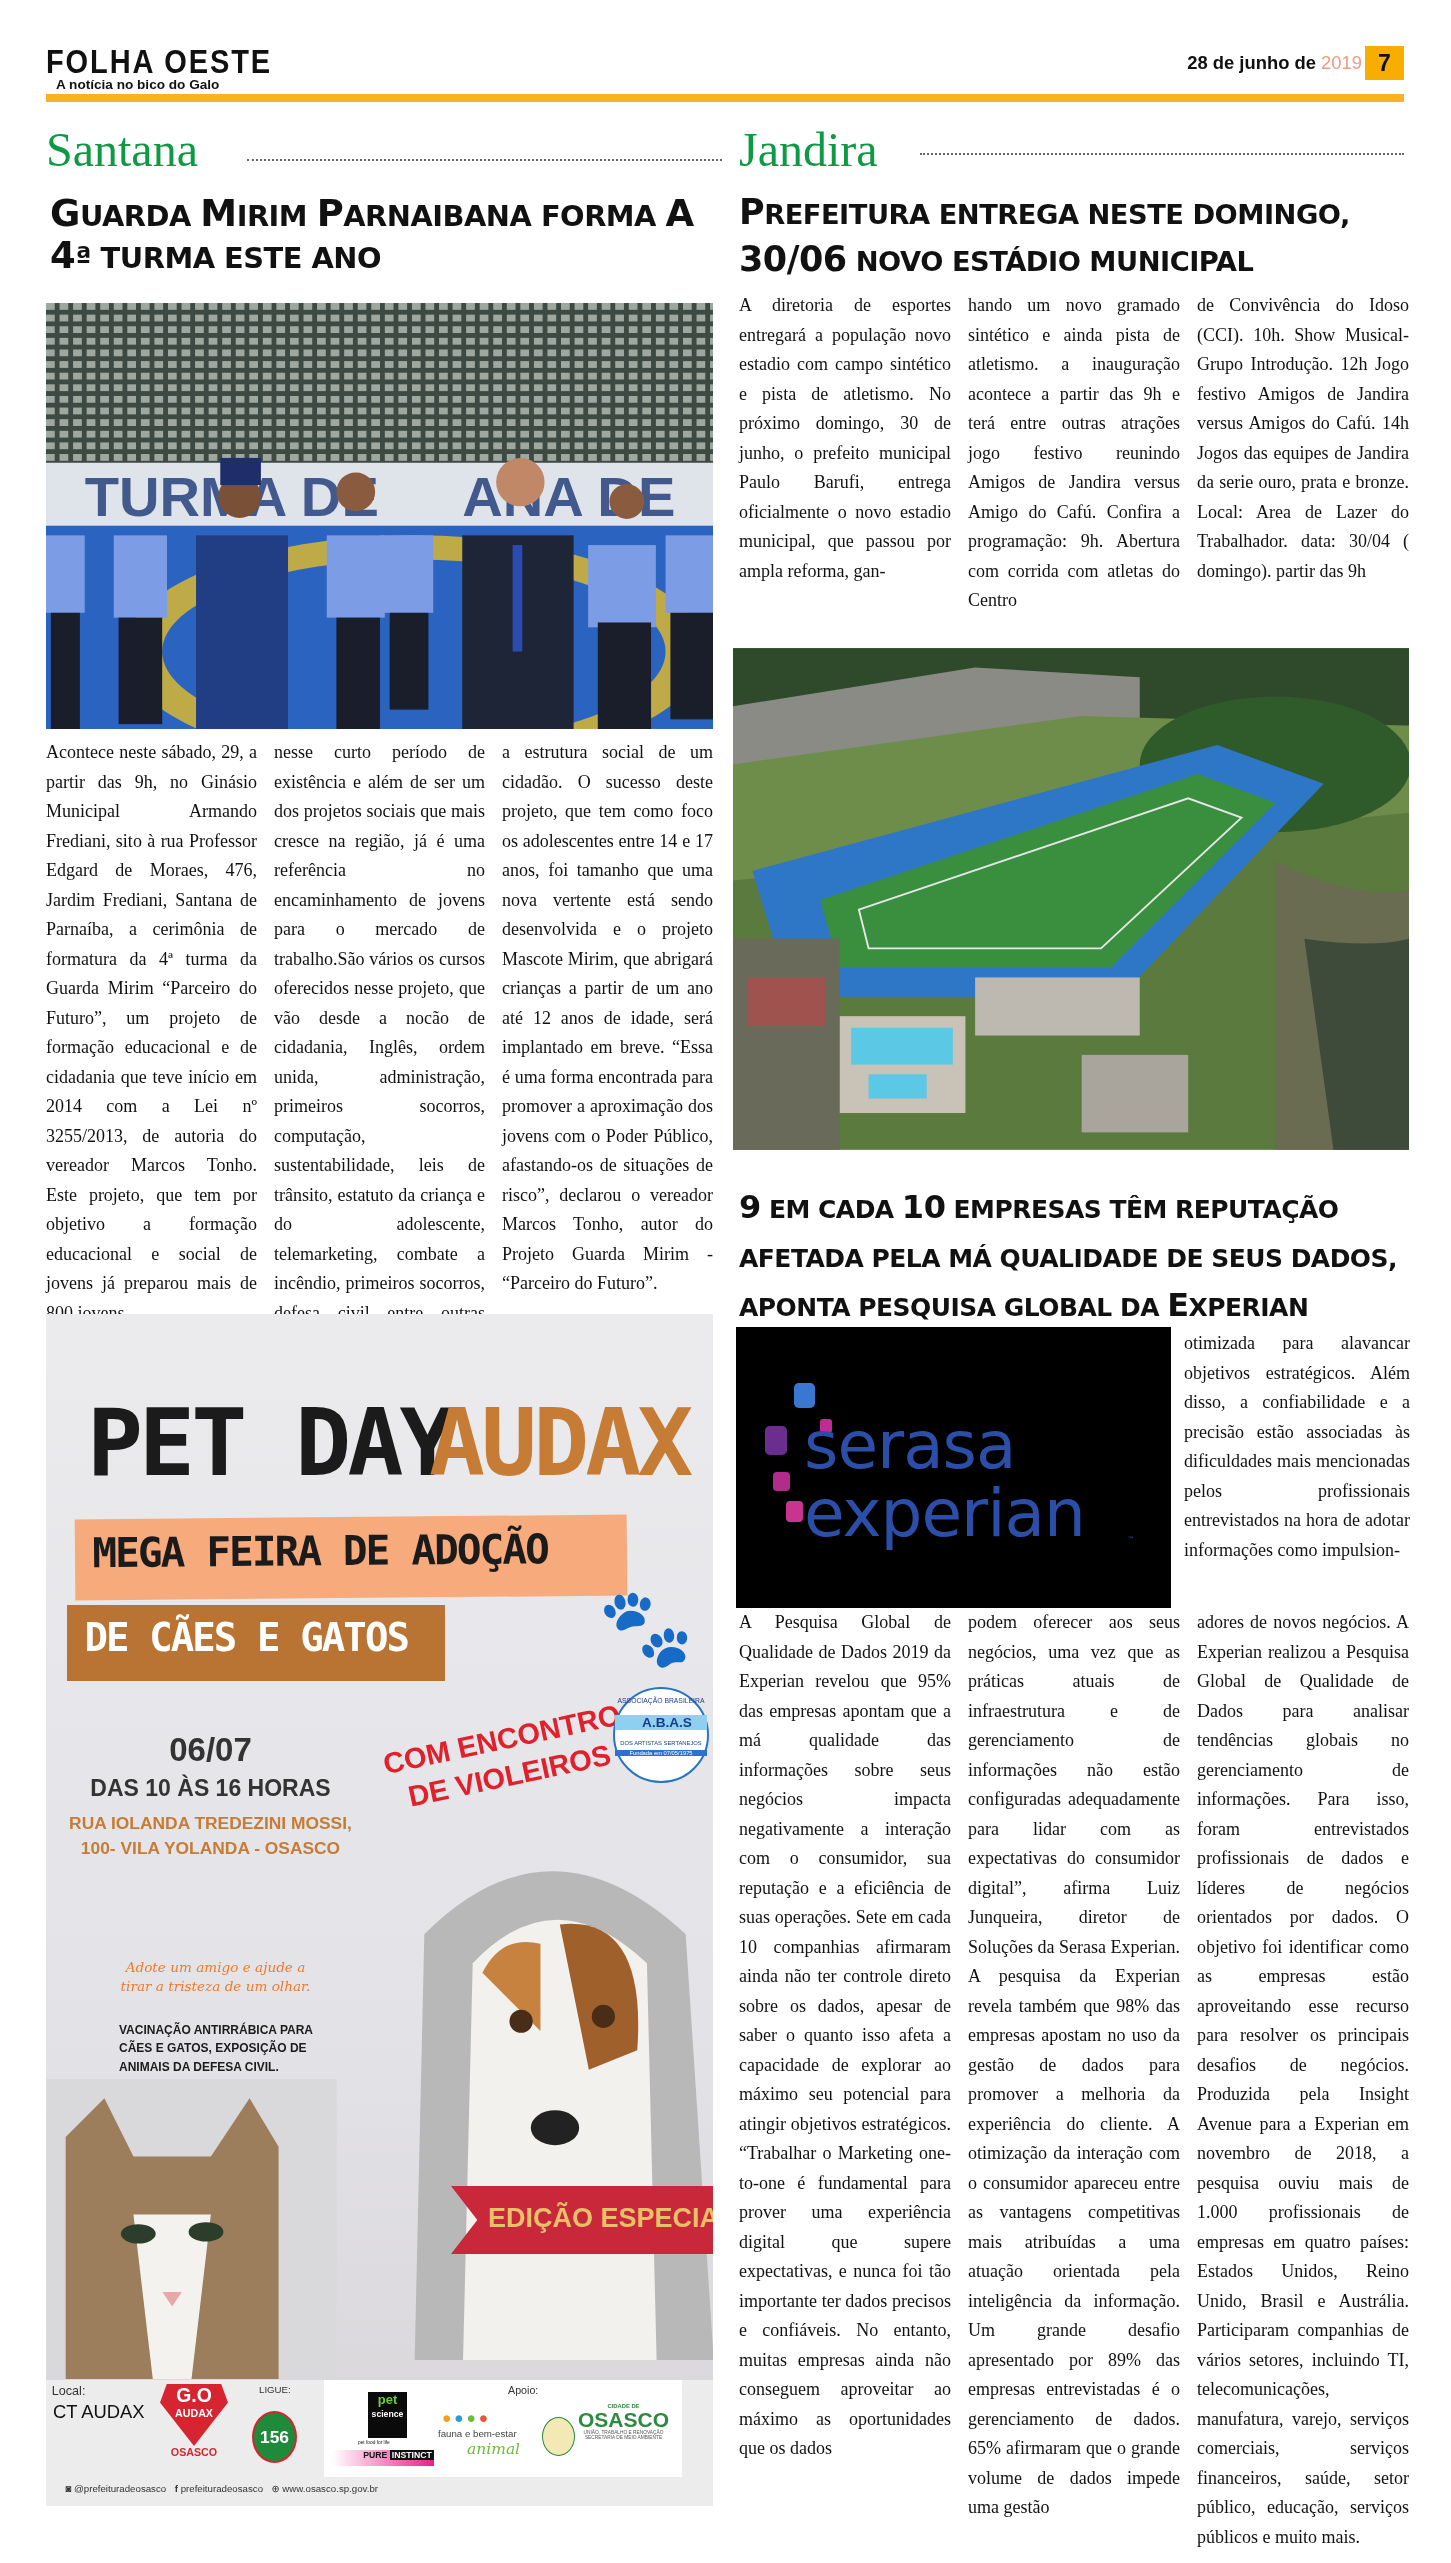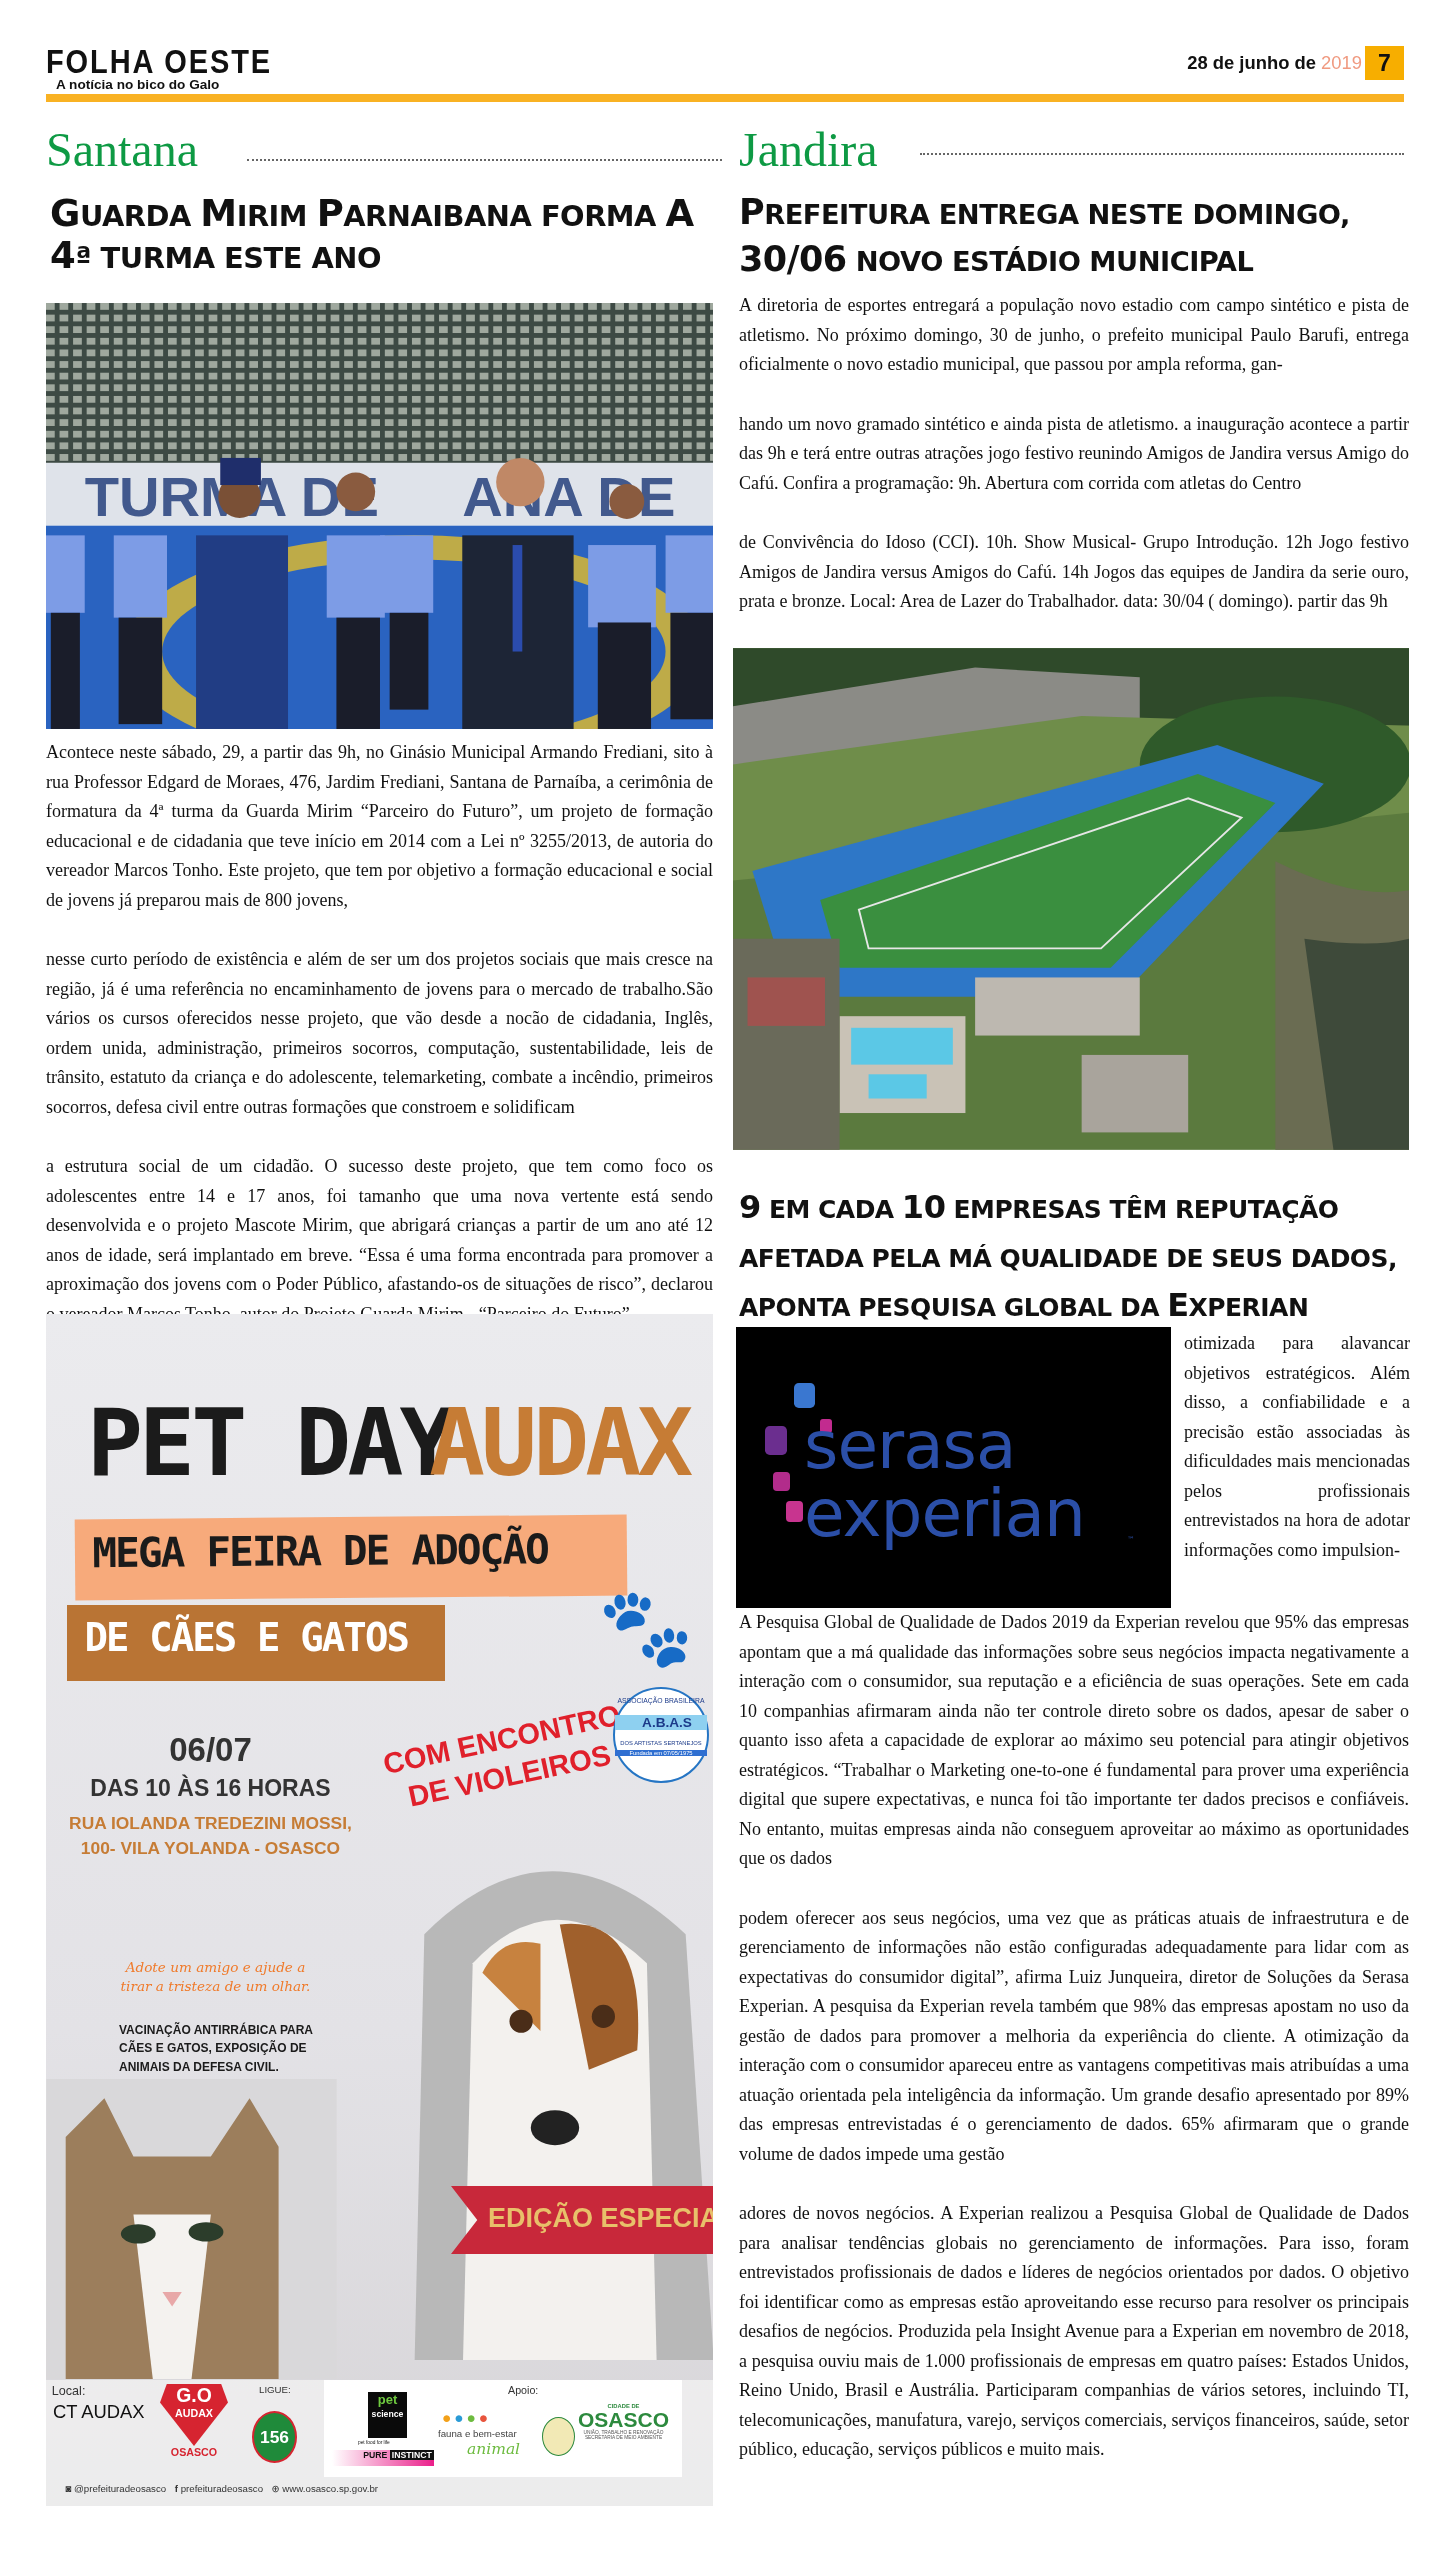--- a/index.html
+++ b/index.html
@@ -8,21 +8,21 @@
   .mast-title{left:46px;top:43px;font-family:"Liberation Sans",sans-serif;font-weight:bold;font-size:29px;letter-spacing:1.9px;transform:scaleY(1.15);transform-origin:left top;}
   .mast-tag{left:56px;top:77px;font-family:"Liberation Sans",sans-serif;font-size:13.6px;font-weight:bold;}
   .mast-date{right:89px;top:52px;font-family:"Liberation Sans",sans-serif;font-size:18.4px;font-weight:bold;}
   .mast-date .yr{color:#f09a80;font-weight:normal;}
   .page-num{left:1365px;top:46px;width:39px;height:34px;background:#f7ae00;font-family:"Liberation Sans",sans-serif;font-weight:bold;font-size:23px;text-align:center;line-height:34px;}
   .mast-bar{left:46px;top:94px;width:1358px;height:7.7px;background:#f9b223;}
   .section{font-family:"Liberation Serif",serif;color:#0e9a44;font-size:48px;top:124px;line-height:52px;}
   .dots{height:0;border-top:2.9px dotted #666;top:159px;}
   .headline{font-family:"DejaVu Sans",sans-serif;font-weight:bold;color:#111;letter-spacing:-0.5px;}
   .headline .sc{font-size:0.78em;}
-  .cols{display:flex;gap:30px;font-size:18px;line-height:29.5px;text-align:justify;hyphens:manual;flex-direction:column;}
+  .cols{display:flex;gap:17px;font-size:18px;line-height:29.5px;text-align:justify;hyphens:manual;}
   .cols .col{flex:1;}
   .photo{overflow:hidden;}
   .ad{background:linear-gradient(#ebebee,#e3e2e6 60%,#d7d5d8);overflow:hidden;}
   .ad .big{font-family:"DejaVu Sans Mono",monospace;font-weight:bold;}
 </style>
 </head>
 <body>
 
 <div class="abs mast-title">FOLHA OESTE</div>
 <div class="abs mast-tag">A notícia no bico do Galo</div>

